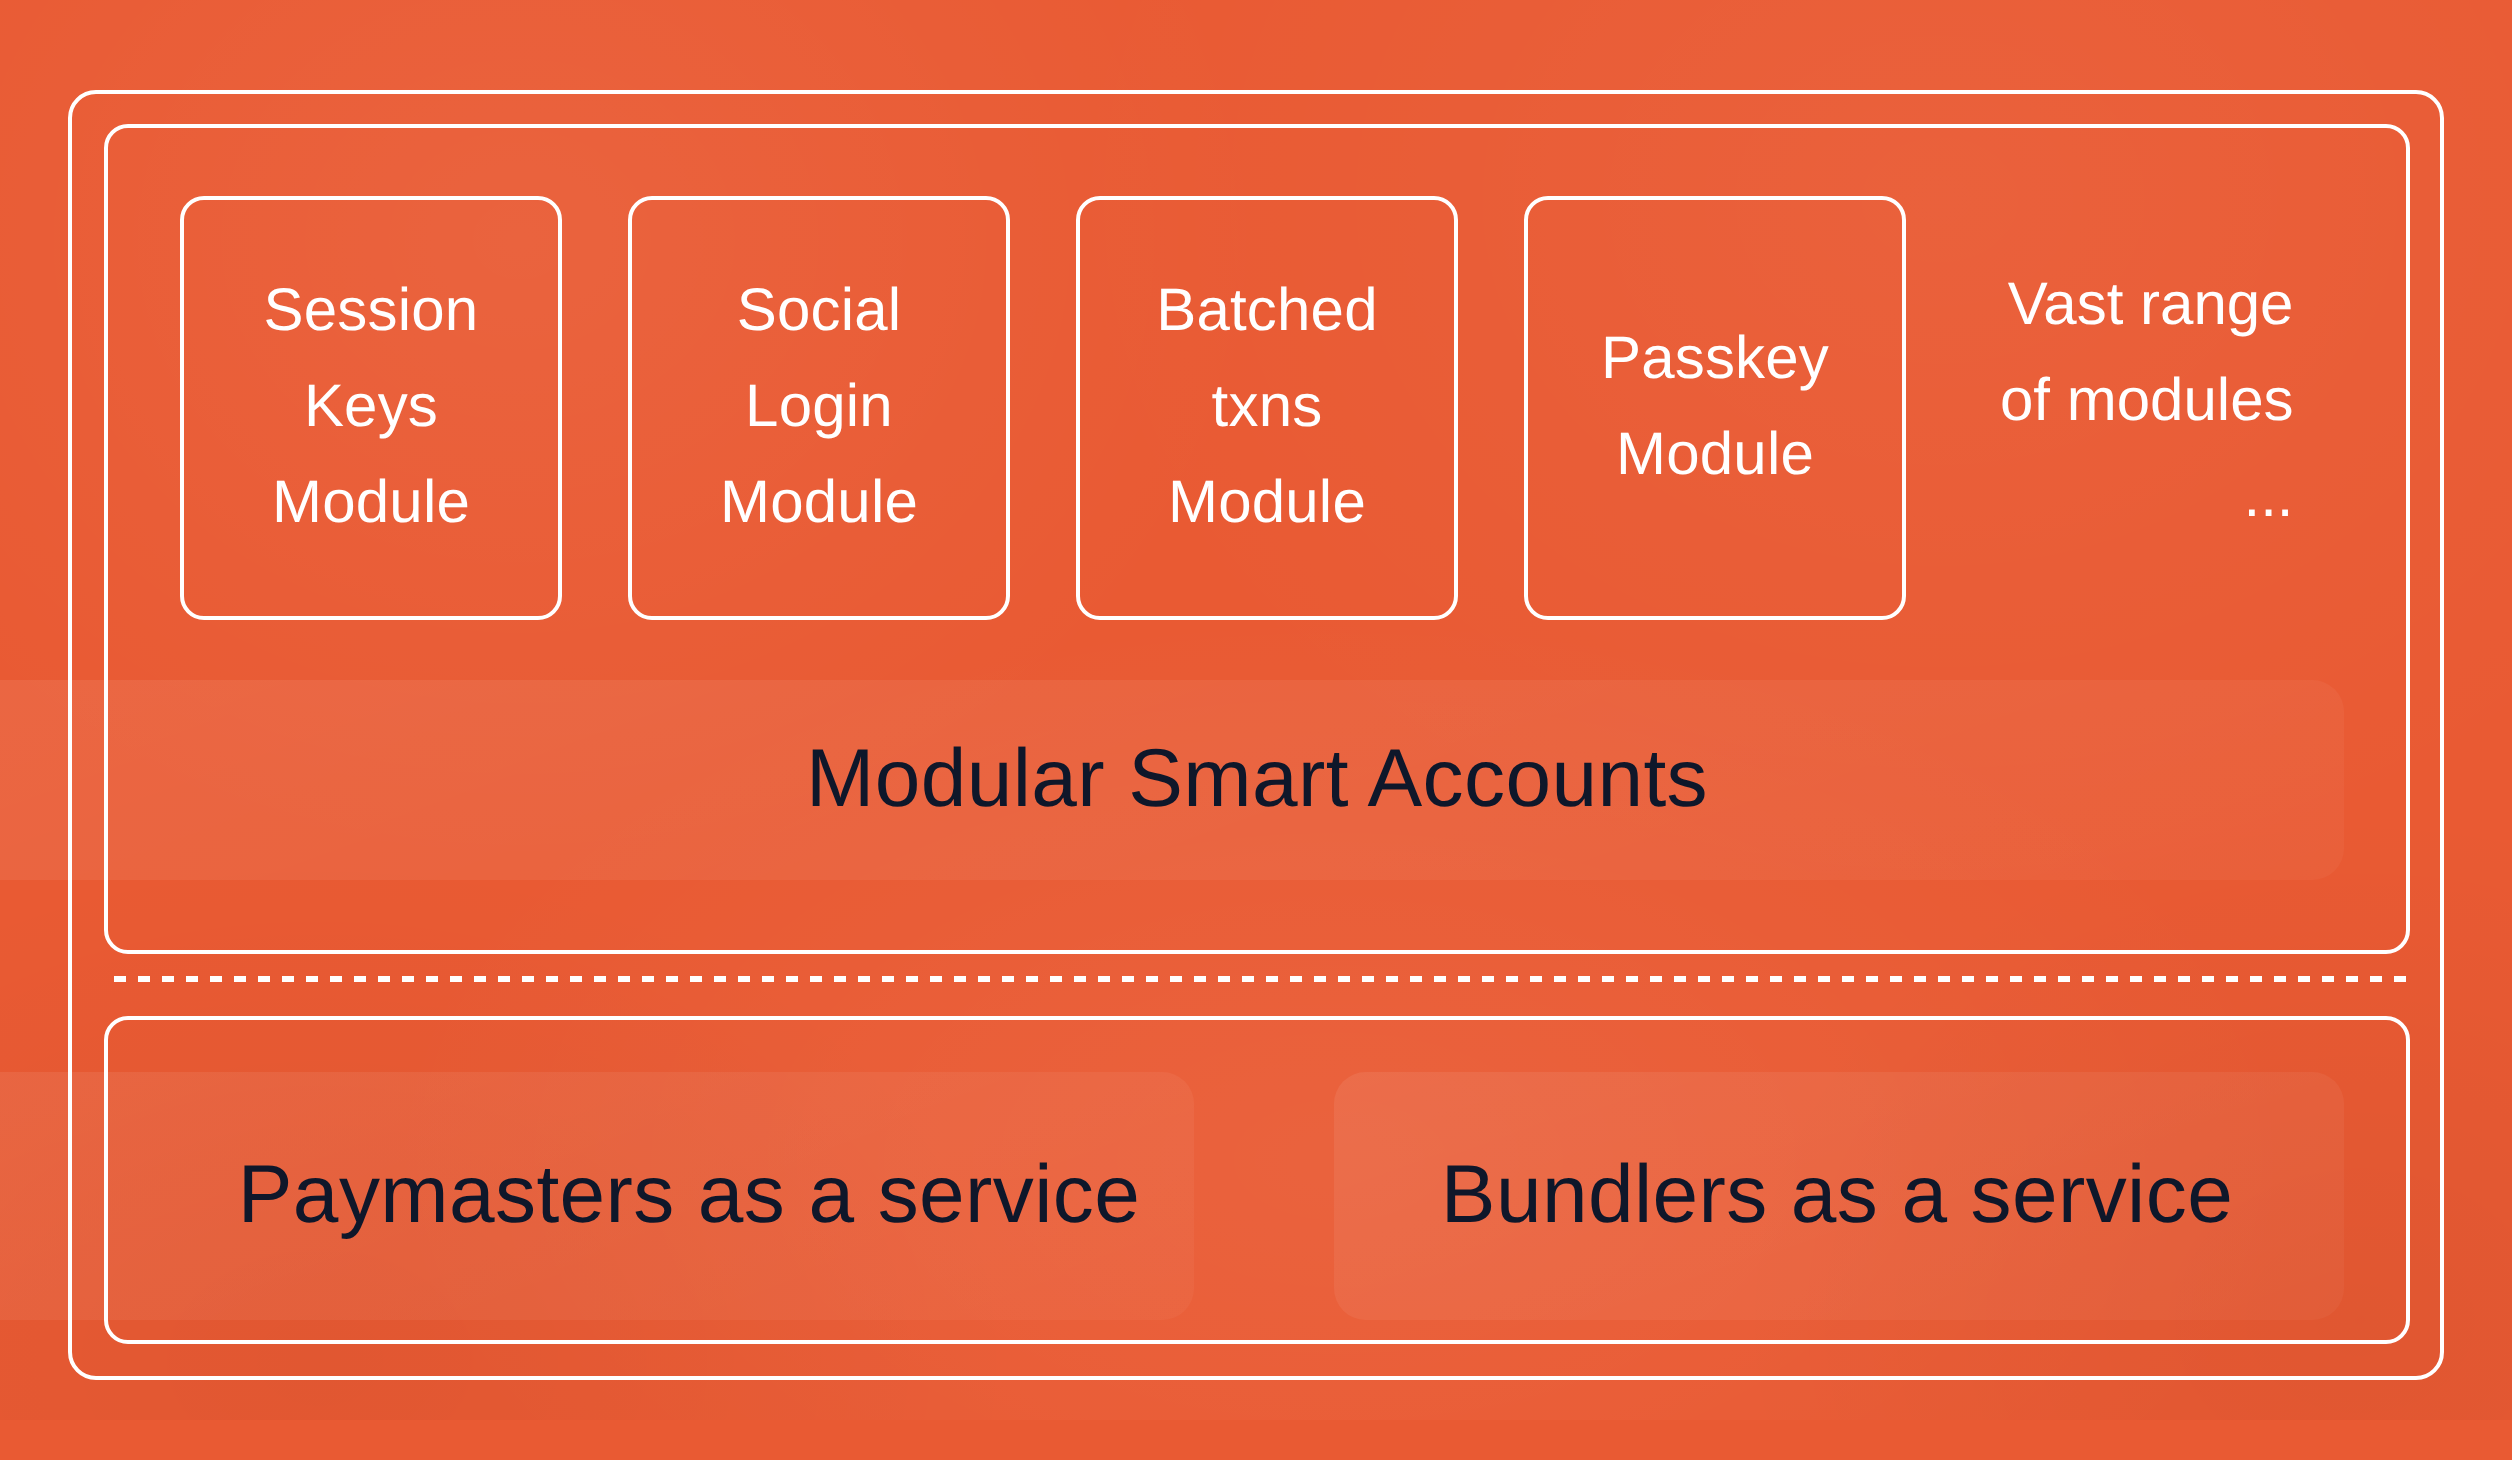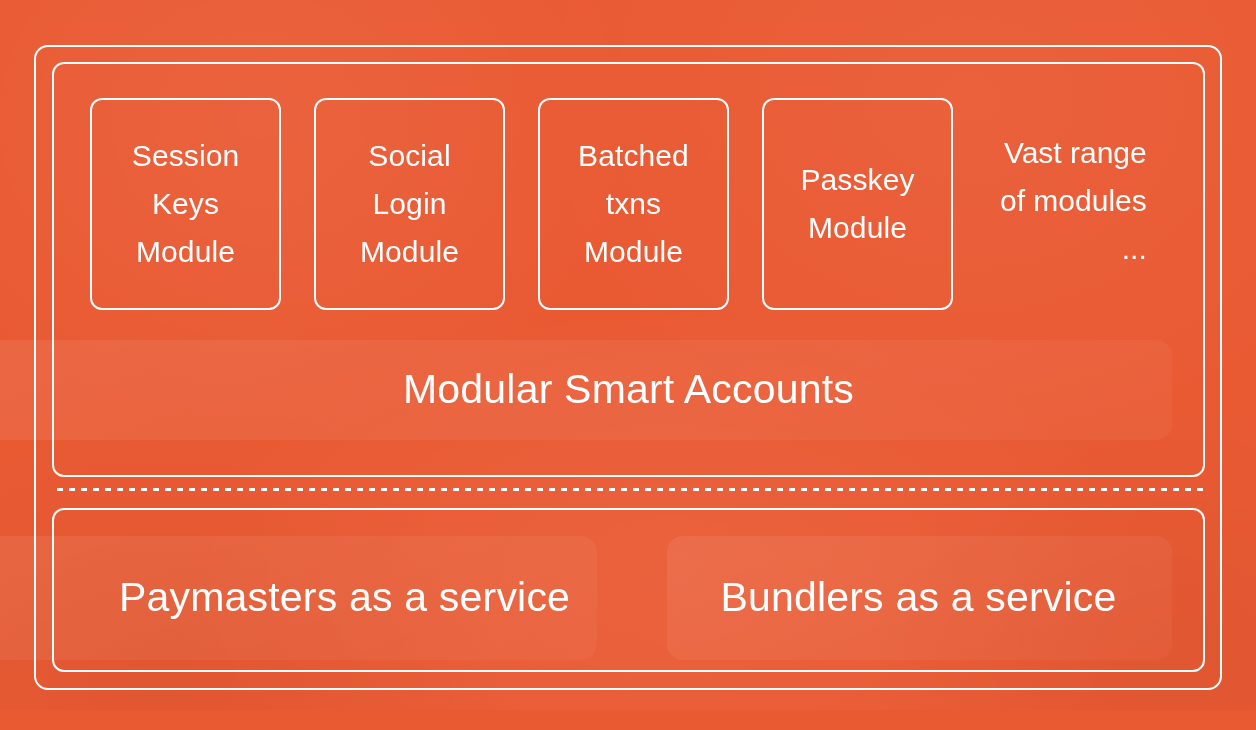--- a/index.html
+++ b/index.html
@@ -169,21 +169,21 @@
   .accent-bun {
     left: 667px;
     top: 536px;
     width: 505px;
     height: 124px;
   }
 
   
   .big-label {
     position: absolute;
-    color: #ffffff;
+    color: #0f172a;
     font-size: 41px;
     font-weight: 400;
     line-height: 1.15;
     letter-spacing: 0.2px;
     display: flex;
     align-items: center;
     justify-content: center;
     text-align: center;
   }
   .label-msa {

